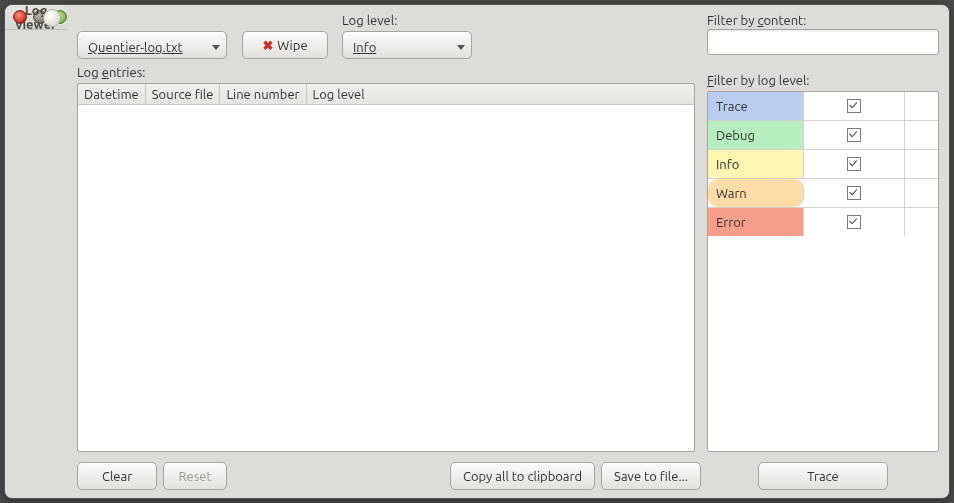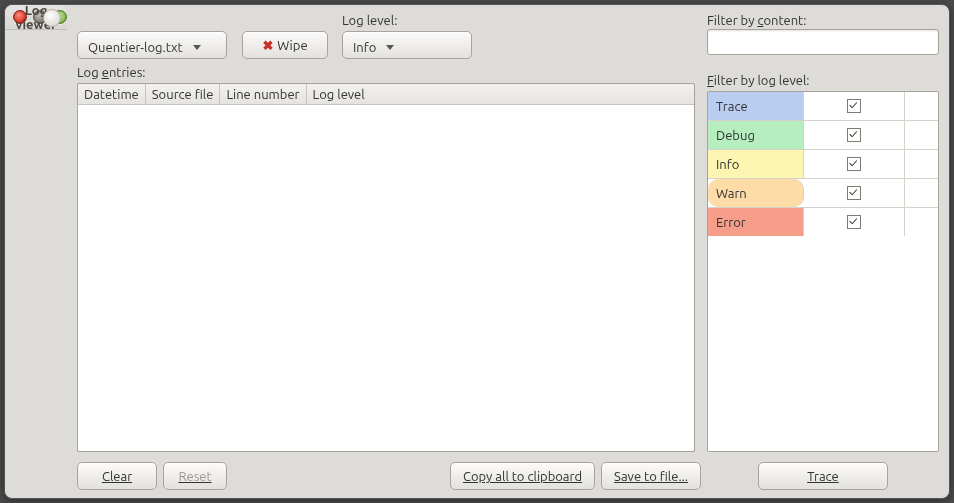--- a/index.html
+++ b/index.html
@@ -104,23 +104,24 @@
     display: inline-flex;
     align-items: center;
     justify-content: center;
     padding: 0 12px;
     color: #333;
     cursor: default;
     box-sizing: border-box;
   }
   .btn.disabled { color: #9d9a92; }
   .combo {
-    justify-content: flex-start;
+    justify-content: space-between;
     padding: 4px 6px 0 10px;
     min-width: 100px;
+    text-decoration: underline;
   }
   .combo .caret {
     width: 0; height: 0;
     border-left: 4px solid transparent;
     border-right: 4px solid transparent;
     border-top: 5px solid #555;
     margin-left: 10px;
   }
   .wipe-x { color: #c9302c; font-weight: bold; margin-right: 4px; }
 
@@ -208,21 +209,20 @@
     color: #222;
   }
 
   
   .footer {
     flex: 0 0 auto;
     display: flex;
     align-items: center;
     gap: 6px;
     padding-top: 6px;
-    text-decoration: underline;
   }
   .footer .spacer { flex: 1 1 auto; }
   .footer .right-btn-area {
     width: 232px;
     display: flex;
     justify-content: center;
   }
 
   
   .top-controls-left {

